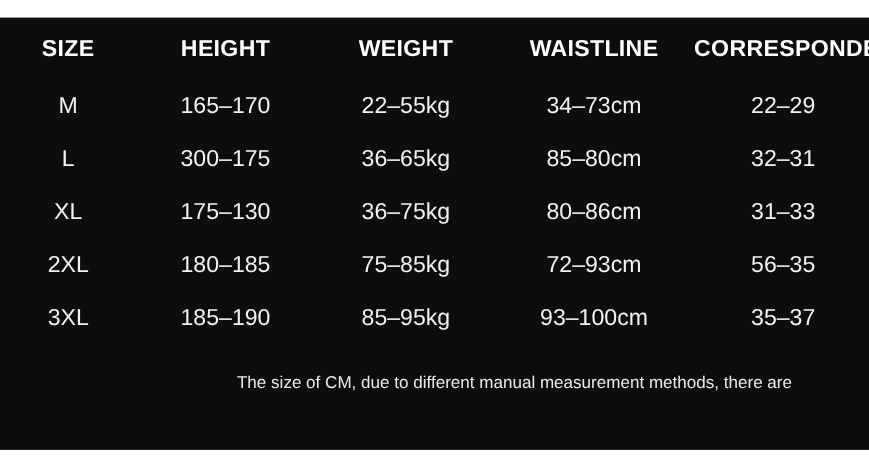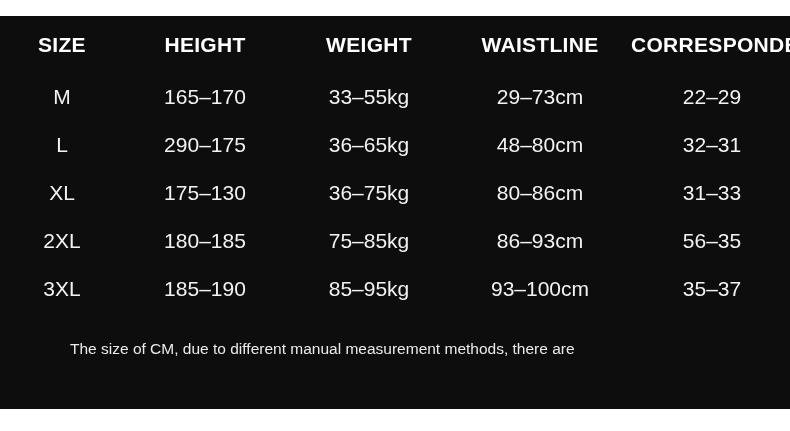--- a/index.html
+++ b/index.html
@@ -76,21 +76,21 @@
   .note {
     position: absolute;
     left: 0;
     top: 336px;
     width: 790px;
     padding: 0 70px;
     box-sizing: border-box;
     color: #eaeaea;
     font-size: 15.5px;
     line-height: 26px;
-    text-align: left;
+    text-align: right;
   }
   .note div { display: block; }
 </style>
 </head>
 <body>
 
 <div id="sizechart">
 
   <div class="band-top"></div>
 
@@ -109,43 +109,43 @@
           <th>HEIGHT</th>
           <th>WEIGHT</th>
           <th>WAISTLINE</th>
           <th>CORRESPONDENCE</th>
         </tr>
       </thead>
       <tbody>
         <tr>
           <td>M</td>
           <td>165–170</td>
-          <td>33–55kg</td>
-          <td>29–73cm</td>
+          <td>22–55kg</td>
+          <td>34–73cm</td>
           <td>22–29</td>
         </tr>
         <tr>
           <td>L</td>
-          <td>290–175</td>
+          <td>300–175</td>
           <td>36–65kg</td>
-          <td>48–80cm</td>
+          <td>85–80cm</td>
           <td>32–31</td>
         </tr>
         <tr>
           <td>XL</td>
           <td>175–130</td>
           <td>36–75kg</td>
           <td>80–86cm</td>
           <td>31–33</td>
         </tr>
         <tr>
           <td>2XL</td>
           <td>180–185</td>
           <td>75–85kg</td>
-          <td>86–93cm</td>
+          <td>72–93cm</td>
           <td>56–35</td>
         </tr>
         <tr>
           <td>3XL</td>
           <td>185–190</td>
           <td>85–95kg</td>
           <td>93–100cm</td>
           <td>35–37</td>
         </tr>
       </tbody>

